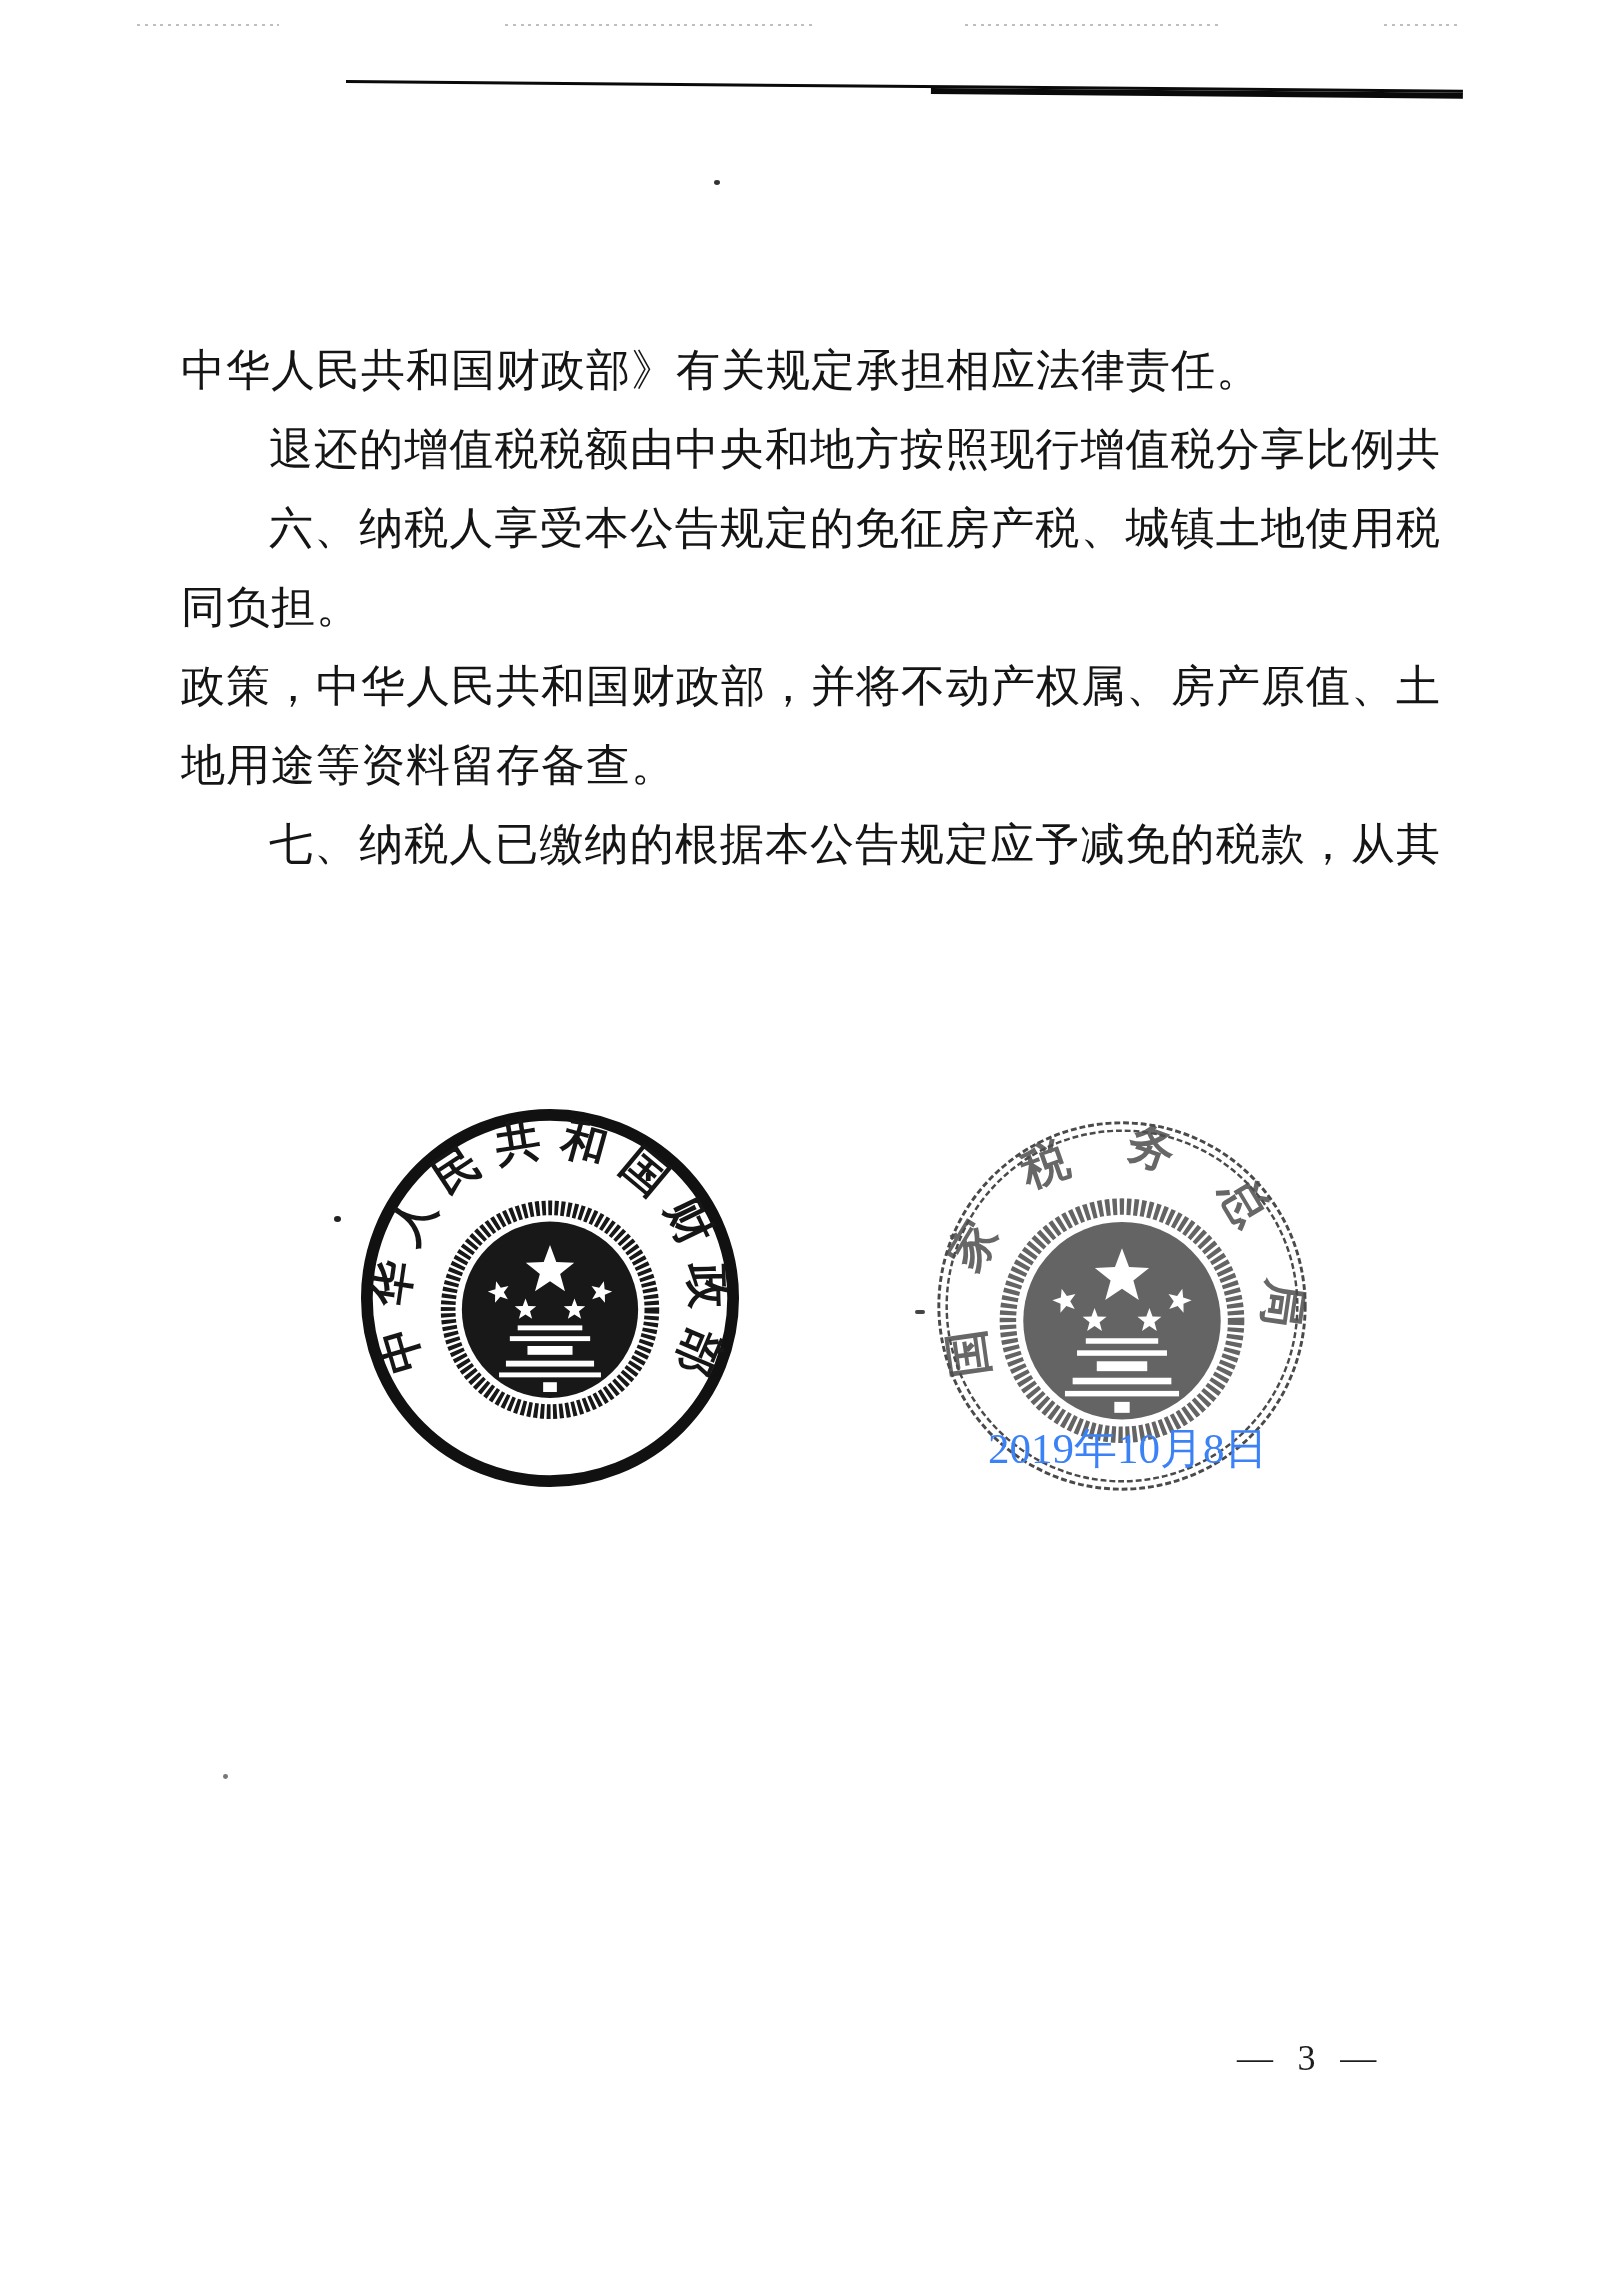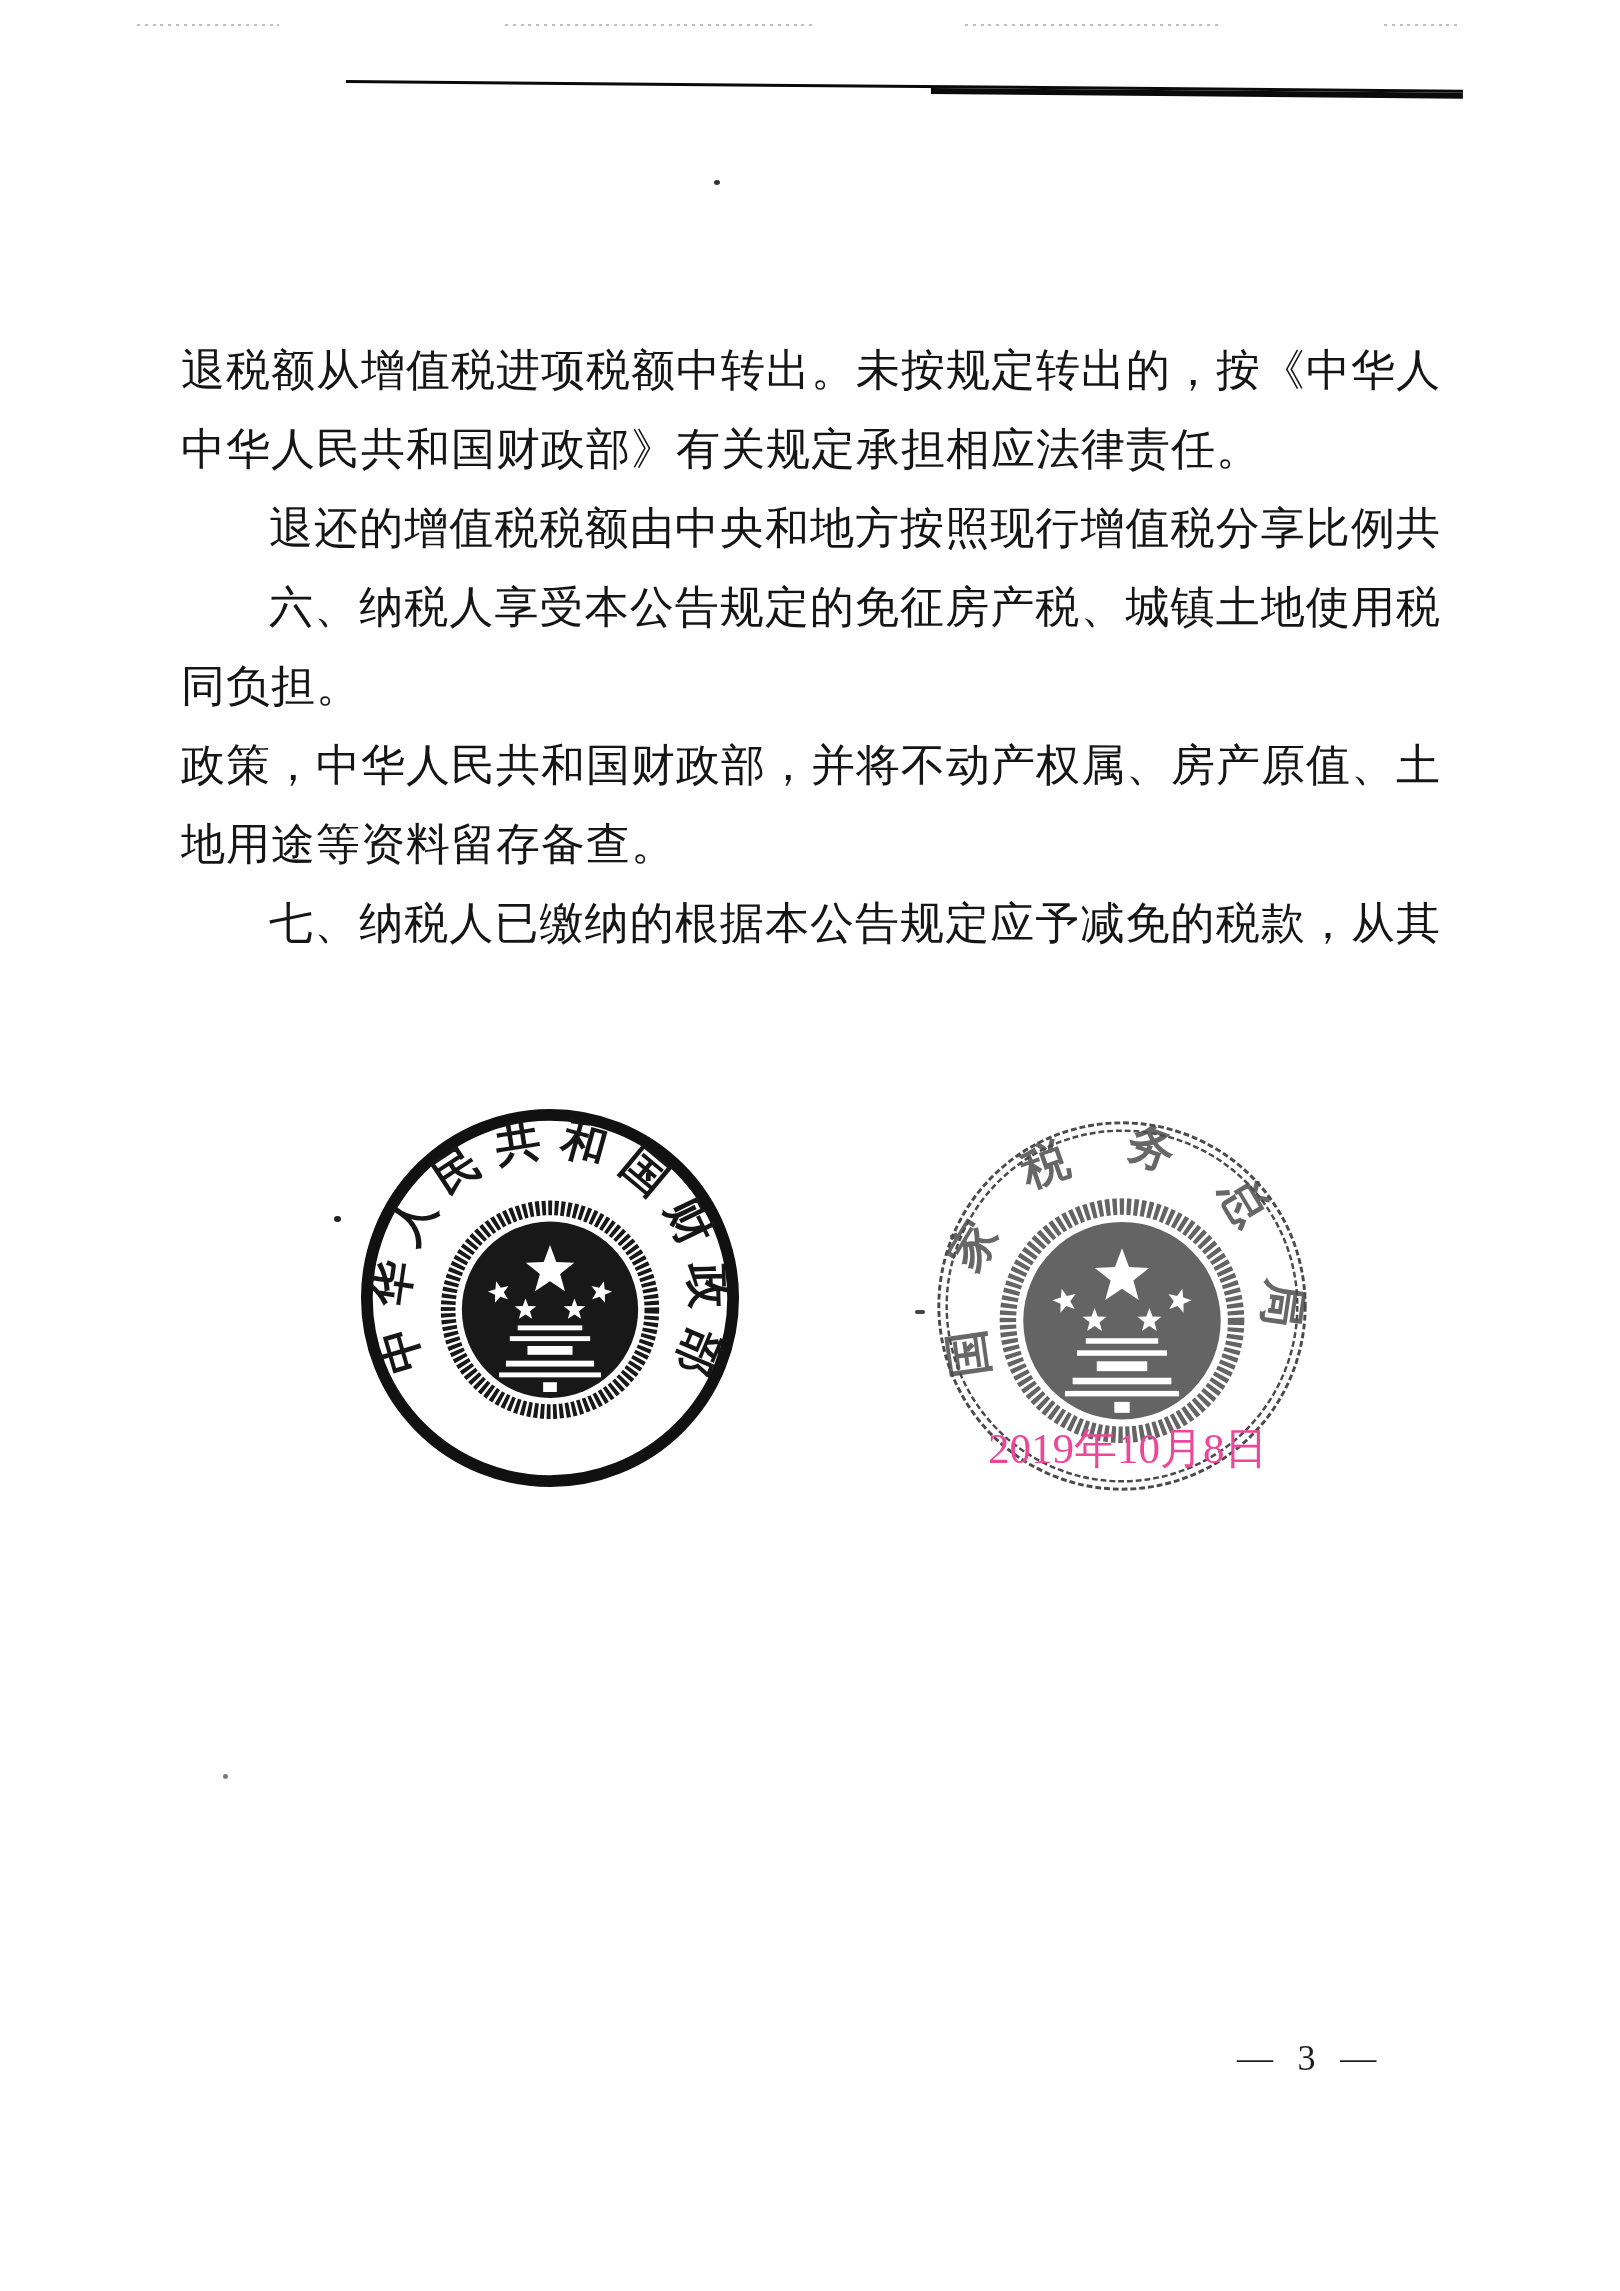--- a/index.html
+++ b/index.html
@@ -20,21 +20,21 @@
   
   .body-text{position:absolute;left:181px;top:331px;width:1259px;
     font-size:44px;line-height:79px;letter-spacing:1px;font-weight:500;}
   .line{white-space:nowrap;}
   .line.fl{text-align:justify;text-align-last:justify;letter-spacing:0;}
   .line.ind{padding-left:88px;}
   .line.fl.ind{width:1171px;}
   
   .seal{position:absolute;}
   .seal-date{position:absolute;left:988px;top:1427px;width:294px;
-    font-size:43px;line-height:43px;color:#ec4899;white-space:nowrap;z-index:3;}
+    font-size:43px;line-height:43px;color:#3b82f6;white-space:nowrap;z-index:3;}
   .page-number{position:absolute;left:1237px;top:2037px;
     font-size:36px;letter-spacing:7.8px;color:#1d1d1d;white-space:nowrap;}
 </style>
 </head>
 <body>
 
 <div class="page">
 
   <div class="speck-row" style="left:137px;top:23.5px;width:142px;"></div>
   <div class="speck-row" style="left:505px;top:23.5px;width:309px;"></div>
@@ -45,21 +45,20 @@
     <div class="seg-a"></div>
     <div class="seg-b"></div>
   </div>
 
   <div class="dot" style="left:714px;top:180px;width:5.9px;height:4.9px;"></div>
   <div class="dot" style="left:334px;top:1216px;width:6.9px;height:5.9px;background:#222;"></div>
   <div class="dot" style="left:915px;top:1310px;width:9.8px;height:3.9px;background:#444;border-radius:2px;"></div>
   <div class="dot" style="left:223px;top:1774px;width:4.9px;height:4.9px;background:#555;opacity:.8;"></div>
 
   <div class="body-text">
-    <div class="line fl">退税额从增值税进项税额中转出。未按规定转出的，按《中华人</div>
     <div class="line">中华人民共和国财政部》有关规定承担相应法律责任。</div>
     <div class="line fl ind">退还的增值税税额由中央和地方按照现行增值税分享比例共</div>
     <div class="line fl ind">六、纳税人享受本公告规定的免征房产税、城镇土地使用税</div>
     <div class="line">同负担。</div>
     <div class="line fl">政策，中华人民共和国财政部，并将不动产权属、房产原值、土</div>
     <div class="line">地用途等资料留存备查。</div>
     <div class="line fl ind">七、纳税人已缴纳的根据本公告规定应予减免的税款，从其</div>
   </div>
 
   <svg class="seal" style="left:360px;top:1108px;" width="380" height="380" viewBox="0 0 388 388">

